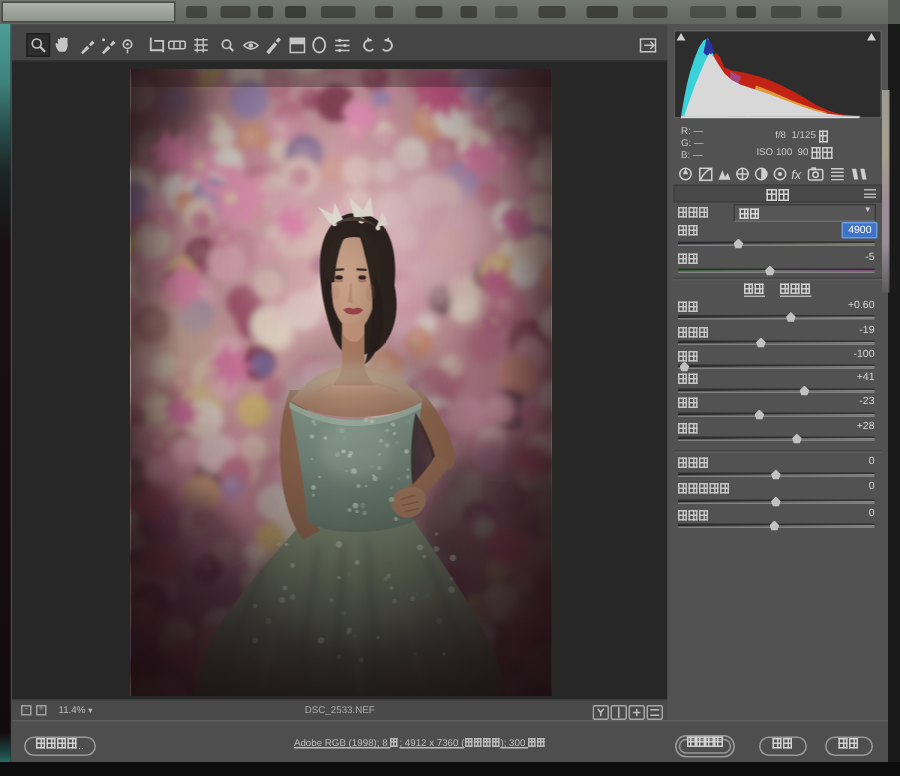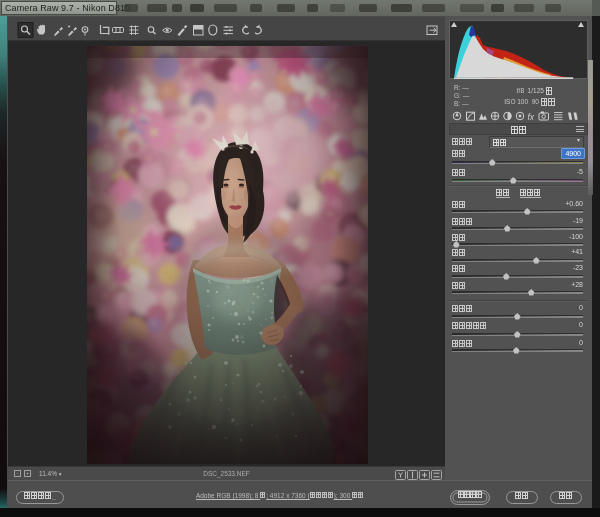--- a/index.html
+++ b/index.html
@@ -14,21 +14,20 @@
 .val{position:absolute;right:9px;font-size:7px;color:#d6d6d6;line-height:8px}
 .valbox{position:absolute;right:7px;font-size:7px;color:#fff;line-height:9px;background:#3e74c8;border:1px solid #6a9ae0;padding:0 3px;border-radius:1px}
 .track{position:absolute;left:7px;width:131px;height:3px;border-bottom:1px solid #828282;border-top:1px solid #2e2e2e}
 .thumb{position:absolute;width:6.5px;height:6.5px;background:#c2c2c2;clip-path:polygon(50% 0,100% 48%,80% 100%,20% 100%,0 48%)}
 .btn{position:absolute;border:1px solid #999;border-radius:8px;background:transparent;text-align:center;color:#ddd}
 </style></head><body>
 <div id="stage">
 
 <div style="position:absolute;left:0;top:0;width:600px;height:16px;background:linear-gradient(#72776f,#62665e)"></div>
 <div style="position:absolute;left:1px;top:1px;width:116px;height:14px;background:linear-gradient(#aeb3a9,#8f968e);border:1px solid #474a44"></div>
-<div style="position:absolute;left:5px;top:2.5px;font-size:9px;line-height:11px;color:#20241f;letter-spacing:0.1px;white-space:nowrap">Camera Raw 9.7 - Nikon D810</div>
 <div style="position:absolute;left:124px;top:4px;width:14px;height:8px;background:#33342e;border-radius:2px;opacity:0.69"></div>
     <div style="position:absolute;left:147px;top:4px;width:20px;height:8px;background:#33342e;border-radius:2px;opacity:0.72"></div>
     <div style="position:absolute;left:172px;top:4px;width:10px;height:8px;background:#33342e;border-radius:2px;opacity:0.79"></div>
     <div style="position:absolute;left:190px;top:4px;width:14px;height:8px;background:#33342e;border-radius:2px;opacity:0.85"></div>
     <div style="position:absolute;left:214px;top:4px;width:23px;height:8px;background:#33342e;border-radius:2px;opacity:0.67"></div>
     <div style="position:absolute;left:250px;top:4px;width:12px;height:8px;background:#33342e;border-radius:2px;opacity:0.72"></div>
     <div style="position:absolute;left:277px;top:4px;width:18px;height:8px;background:#33342e;border-radius:2px;opacity:0.76"></div>
     <div style="position:absolute;left:307px;top:4px;width:11px;height:8px;background:#33342e;border-radius:2px;opacity:0.77"></div>
     <div style="position:absolute;left:330px;top:4px;width:15px;height:8px;background:#33342e;border-radius:2px;opacity:0.51"></div>
     <div style="position:absolute;left:359px;top:4px;width:18px;height:8px;background:#33342e;border-radius:2px;opacity:0.75"></div>

